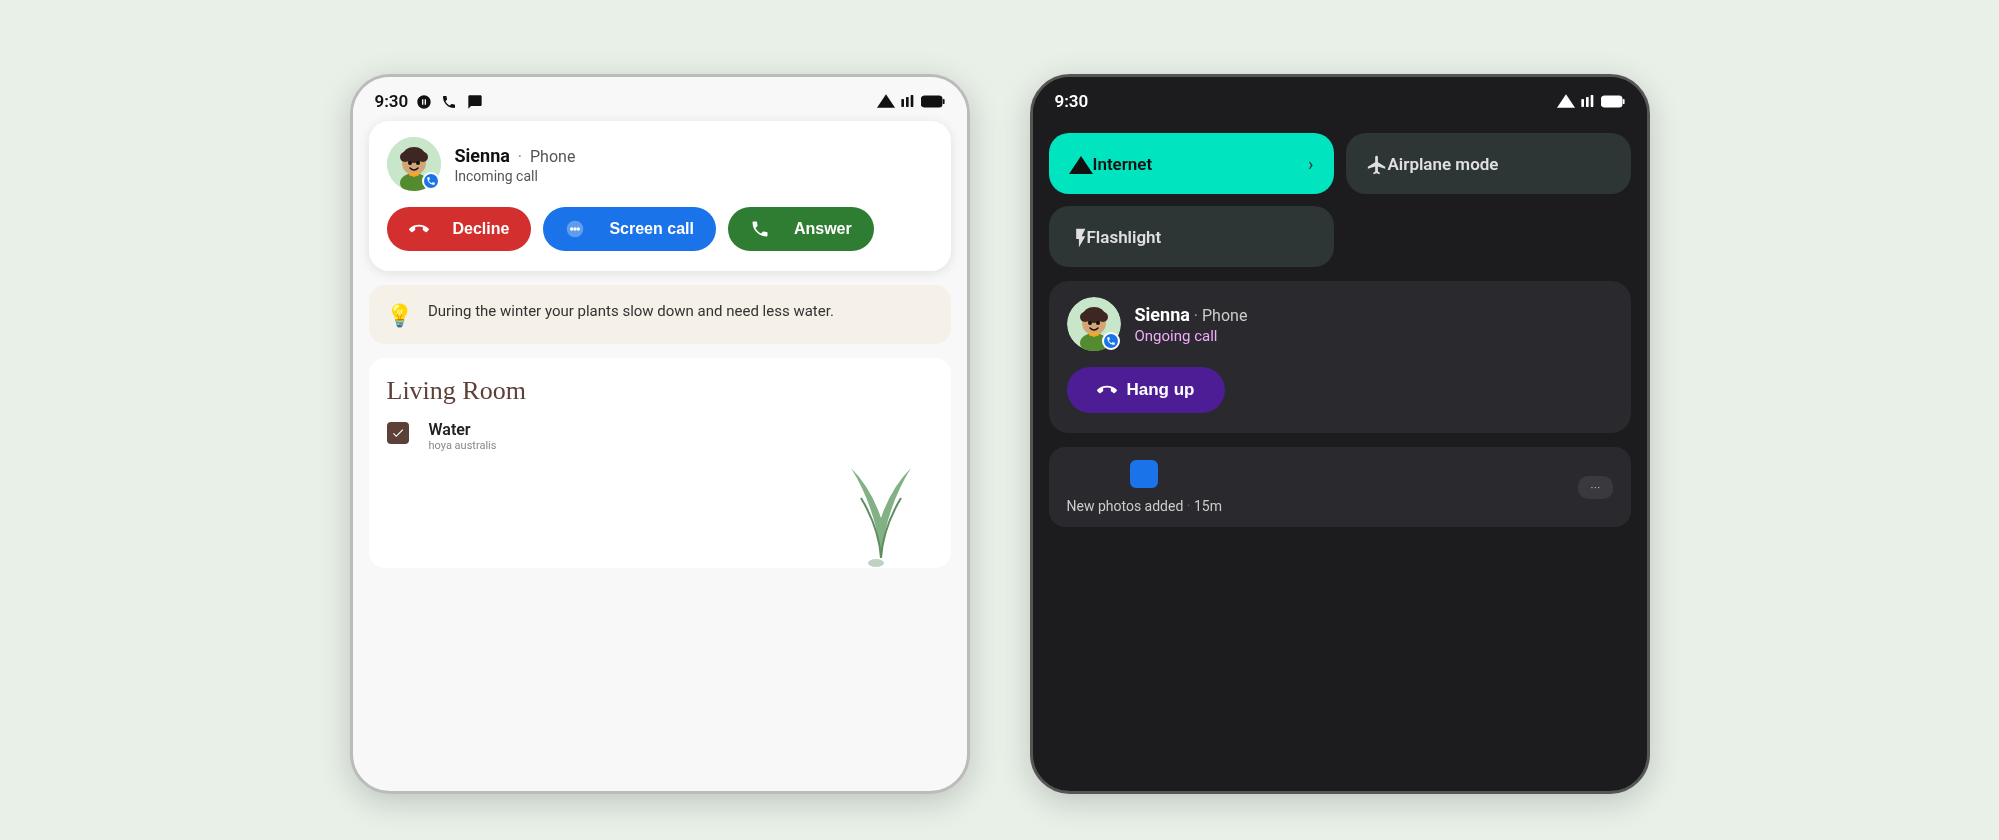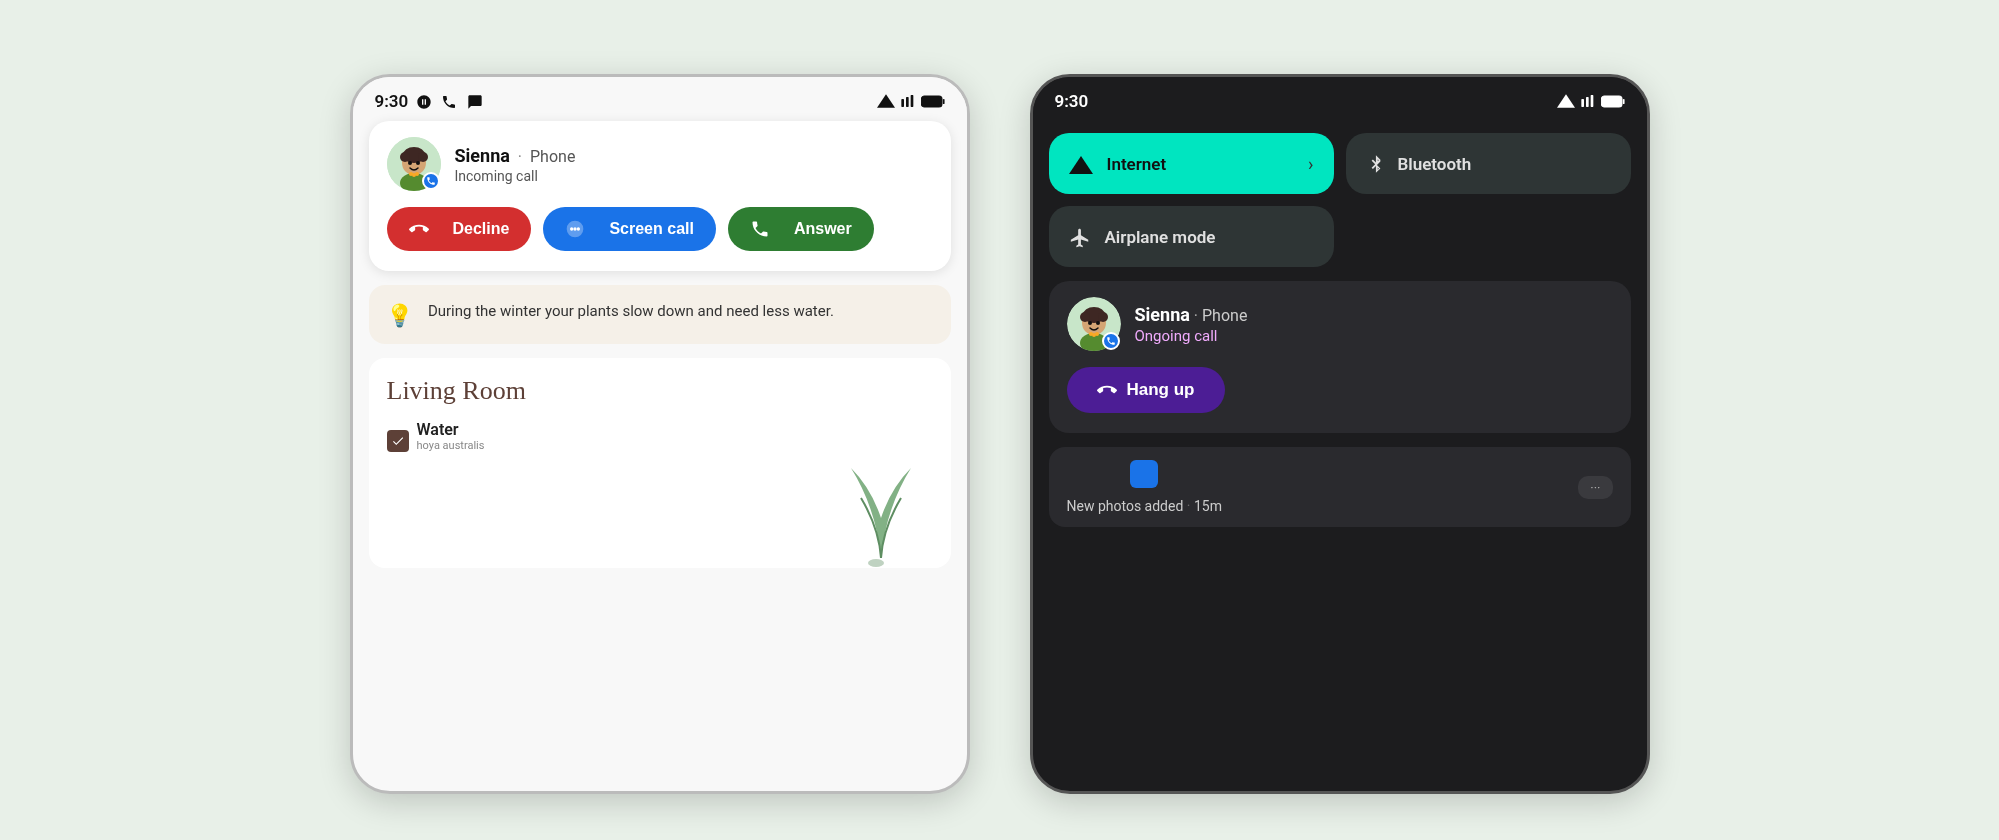--- a/index.html
+++ b/index.html
@@ -171,22 +171,22 @@
       min-height: 210px;
     }
     .living-room-title {
       font-size: 26px;
       color: #5d4037;
       font-family: Georgia, serif;
       margin-bottom: 14px;
     }
     .plant-list-item {
       display: flex;
-      align-items: flex-end;
-      gap: 8px;
+      align-items: flex-start;
+      gap: 20px;
       margin-bottom: 10px;
     }
     .checkbox-checked {
       width: 22px; height: 22px;
       background: #5d4037;
       border-radius: 4px;
       display: flex; align-items: center; justify-content: center;
       flex-shrink: 0;
       margin-top: 2px;
     }
@@ -208,21 +208,20 @@
       display: grid;
       grid-template-columns: 1fr 1fr;
       gap: 12px;
       margin-bottom: 14px;
     }
     .qs-tile {
       border-radius: 20px;
       padding: 18px 20px;
       display: flex;
       align-items: center;
-      gap: 14px;
       cursor: pointer;
     }
     .qs-tile-active {
       background: #00e5c0;
     }
     .qs-tile-inactive {
       background: #2e3535;
     }
     .qs-tile-label {
       font-size: 17px;
@@ -453,38 +452,38 @@
       <div class="qs-tile qs-tile-active">
         <span class="qs-icon-active">
           <svg width="24" height="20" viewBox="0 0 24 18" fill="#111">
               <polygon points="12,0 24,18 0,18"></polygon>
             </svg>
         </span>
         <span class="qs-tile-label qs-label-active">Internet</span>
         <span class="qs-chevron">›</span>
       </div>
 
-      <div class="qs-tile qs-tile-inactive">
-        <span class="qs-icon-inactive">
-          <svg width="18" height="22" viewBox="0 0 18 24" fill="#e0e0e0">
-              <path d="M14.88 6.29L10 1.41V9.17L6.71 5.88 5.29 7.29 9.17 11.12 5.29 14.95l1.42 1.41L10 13.07v7.52l4.88-4.88-3.76-3.76 3.76-3.66zM12 5.83l1.06 1.06L12 7.95V5.83zm1.06 10.28L12 17.17v-2.34l1.06 1.06-.0.02z"></path>
-            </svg>
-        </span>
-        <span class="qs-tile-label qs-label-inactive">Bluetooth</span>
-      </div>
 
       <div class="qs-tile qs-tile-inactive">
         <span class="qs-icon-inactive">
           <svg width="22" height="22" viewBox="0 0 24 24" fill="#e0e0e0">
               <path d="M21 16v-2l-8-5V3.5c0-.83-.67-1.5-1.5-1.5S10 2.67 10 3.5V9l-8 5v2l8-2.5V19l-2 1.5V22l3.5-1 3.5 1v-1.5L13 19v-5.5l8 2.5z"></path>
             </svg>
         </span>
         <span class="qs-tile-label qs-label-inactive">Airplane mode</span>
       </div>
 
+      <div class="qs-tile qs-tile-inactive">
+        <span class="qs-icon-inactive">
+          <svg width="18" height="22" viewBox="0 0 18 24" fill="#e0e0e0">
+              <path d="M7 2v11h3v9l7-12h-4l4-8z"></path>
+            </svg>
+        </span>
+        <span class="qs-tile-label qs-label-inactive">Flashlight</span>
+      </div>
     </div>
 
     <div class="notif-card-dark">
       <div class="notif-header-dark">
         <div class="avatar-wrap">
           <div class="avatar-circle" style="background:#3a3a3e;">
             <svg width="54" height="54" viewBox="0 0 54 54" xmlns="http://www.w3.org/2000/svg">
               <circle cx="27" cy="27" r="27" fill="#c8e6c9"></circle>
               <ellipse cx="27" cy="46" rx="14" ry="10" fill="#558b2f"></ellipse>
               <circle cx="27" cy="26" r="12" fill="#d4a574"></circle>

